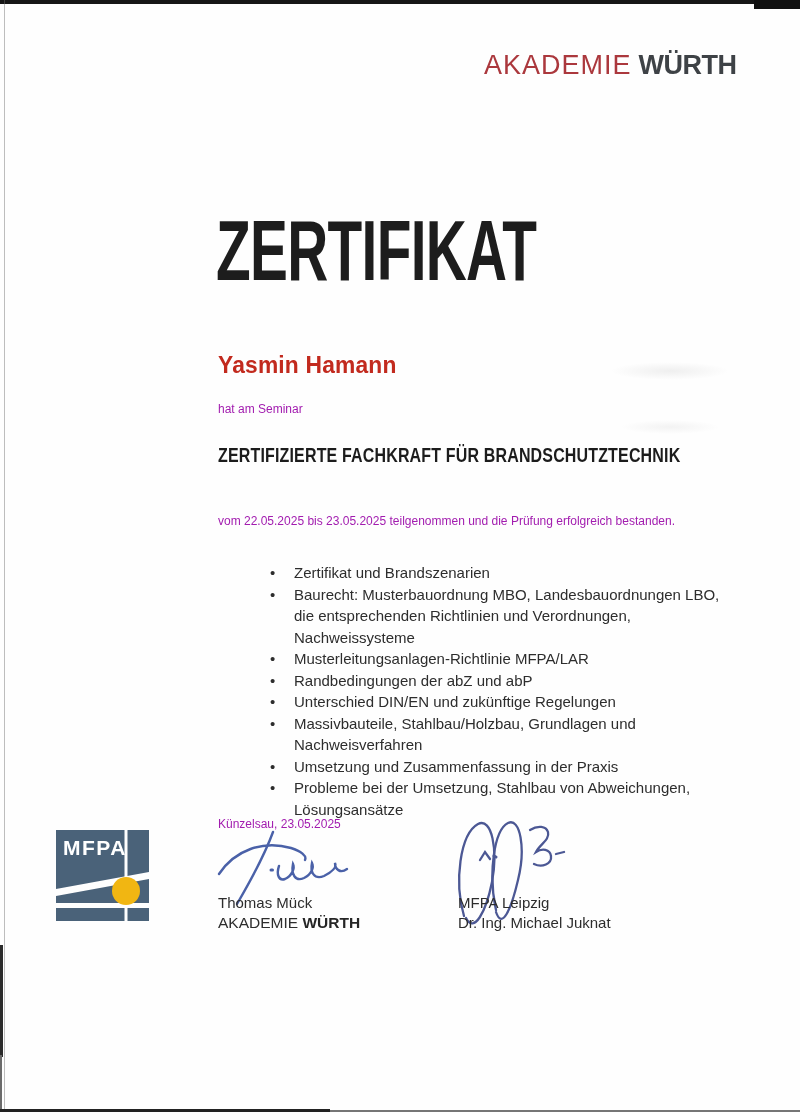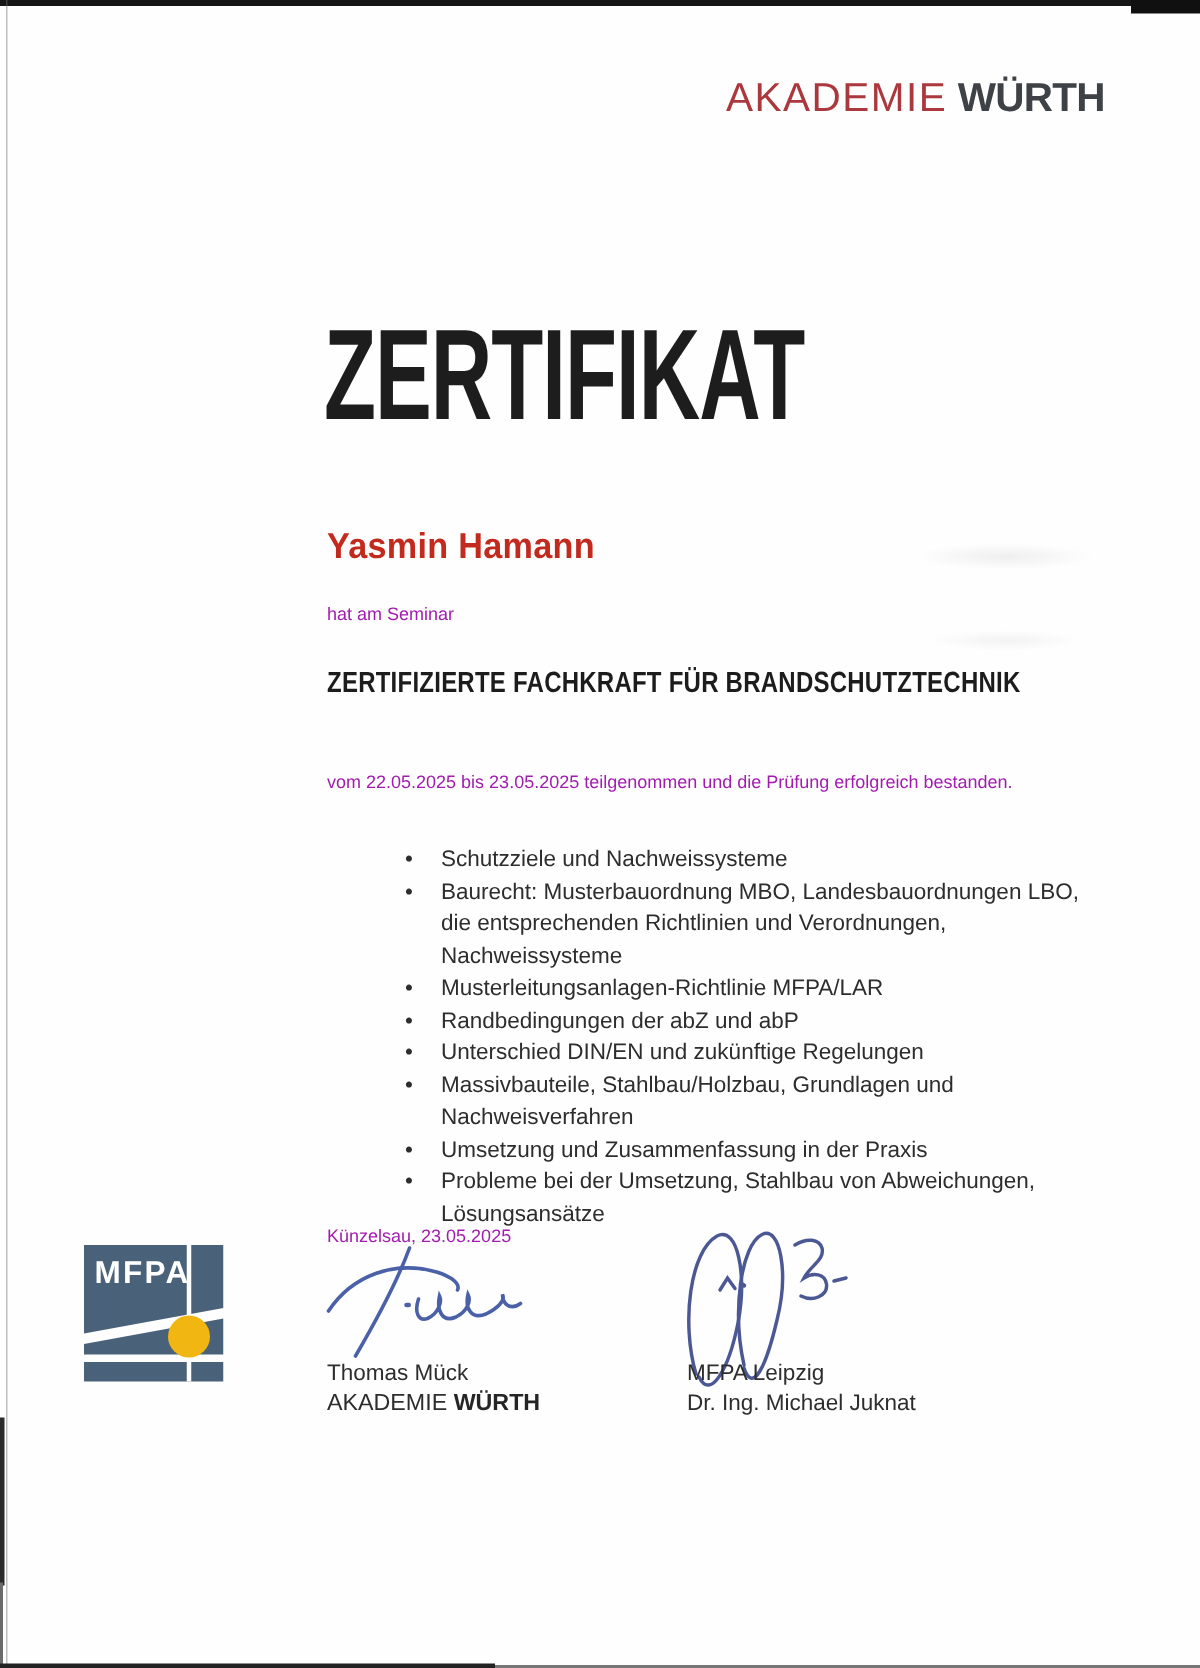--- a/index.html
+++ b/index.html
@@ -80,21 +80,21 @@
     content: "\2022";
     position: absolute; left: 2px; top: 0;
     font-size: 15px; color: #2d2d2d;
   }
 
   
   .sig-svg { position: absolute; }
   .sig-left-svg { left: 213px; top: 828px; }
   .sig-right-svg { left: 446px; top: 816px; }
 
-  .sig-text { position: absolute; font-size: 15px; color: #2d2d2d; white-space: nowrap; margin-top: 13px; }
+  .sig-text { position: absolute; font-size: 15px; color: #2d2d2d; white-space: nowrap; }
   .sig-left-name { left: 218px; top: 894px; }
   .sig-left-org { left: 218px; top: 914px; font-size: 15.5px; }
   .sig-left-org b { font-weight: 800; color: #252525; }
   .sig-right-org { left: 458px; top: 894px; }
   .sig-right-name { left: 458px; top: 914px; }
 
   
   .mfpa-logo { position: absolute; left: 56px; top: 830px; }
 </style>
 </head>
@@ -120,21 +120,21 @@
 
   <div class="recipient">Yasmin Hamann</div>
 
   <div class="body-line intro">hat am Seminar</div>
   <div class="seminar-title">ZERTIFIZIERTE FACHKRAFT FÜR BRANDSCHUTZTECHNIK</div>
   <div class="body-line participation">vom 22.05.2025 bis 23.05.2025 teilgenommen und die Prüfung erfolgreich bestanden.</div>
 
   <ul class="topics">
 
       <li class="topic">
-        <span class="topic-text">Schutzziele und Nachweissysteme</span>
+        <span class="topic-text">Zertifikat und Brandszenarien</span>
       </li>
 
       <li class="topic">
         <span class="topic-text">Baurecht: Musterbauordnung MBO, Landesbauordnungen LBO, die entsprechenden Richtlinien und Verordnungen, Nachweissysteme</span>
       </li>
 
       <li class="topic">
         <span class="topic-text">Musterleitungsanlagen-Richtlinie MFPA/LAR</span>
       </li>
 

